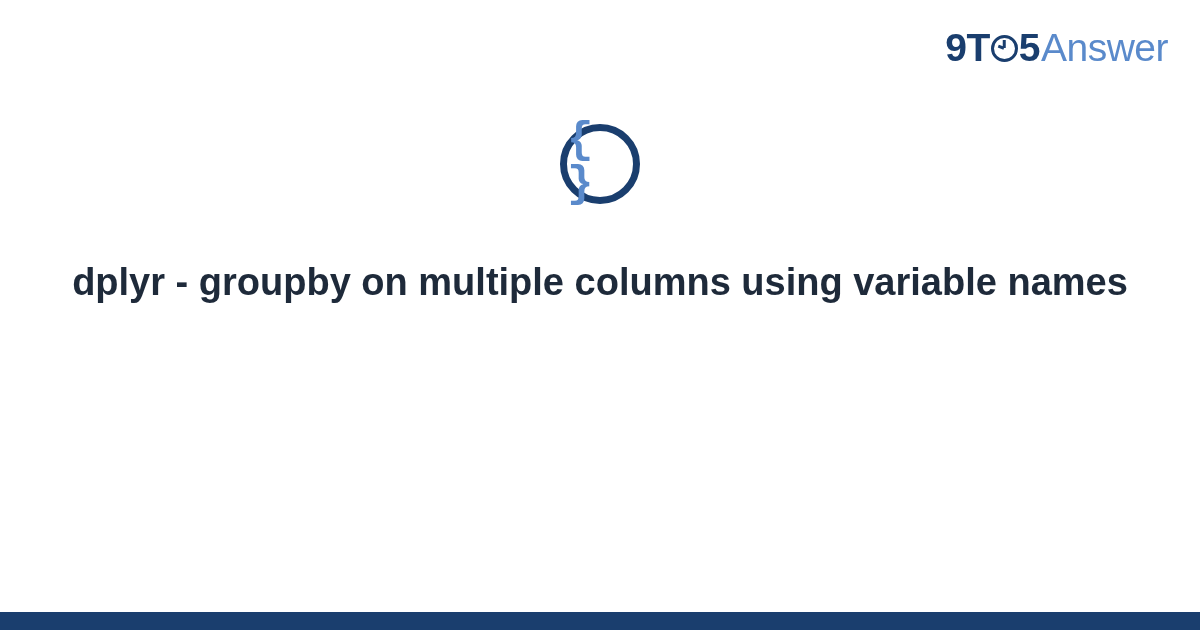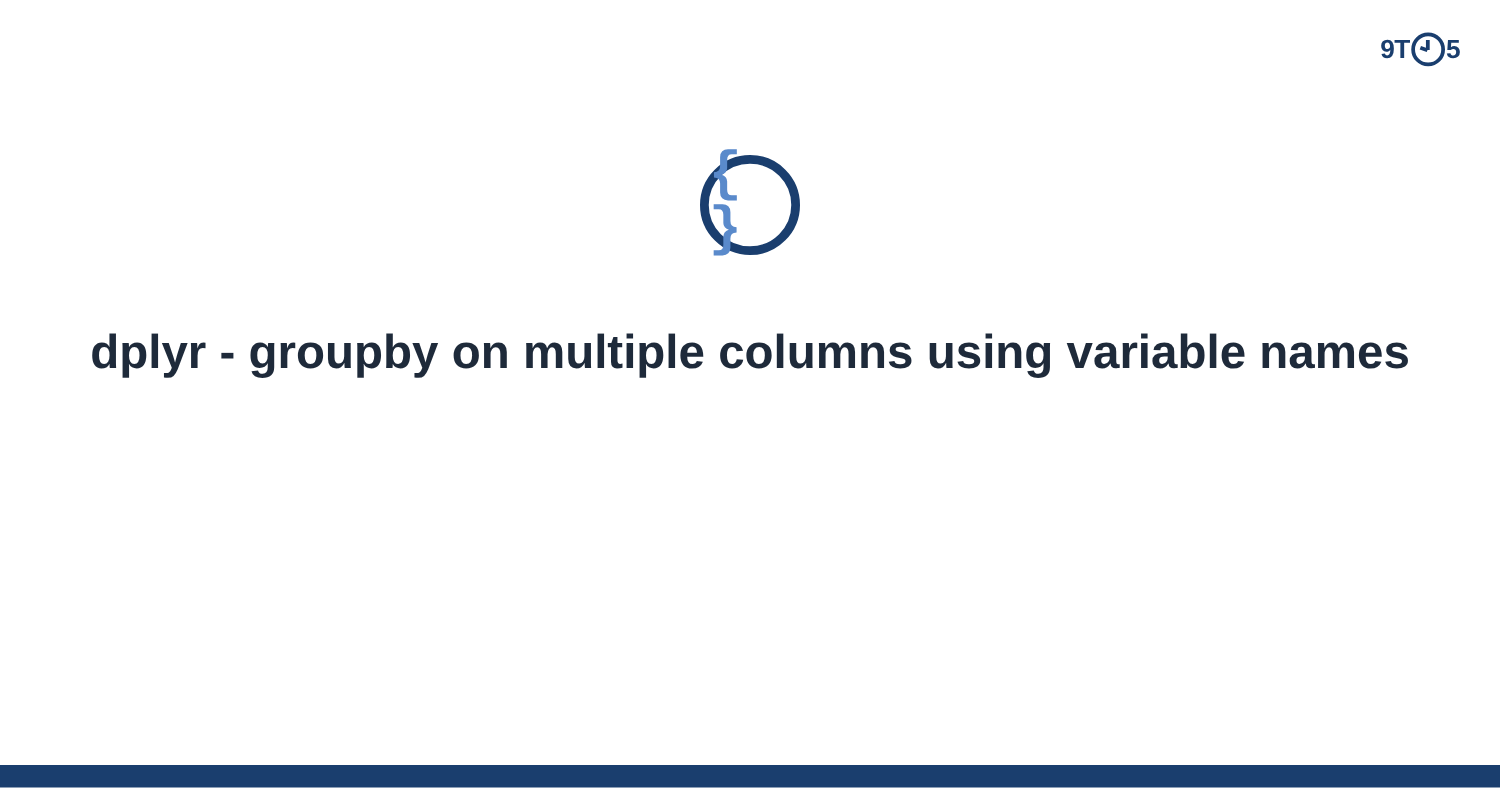--- a/index.html
+++ b/index.html
@@ -8,21 +8,21 @@
       height: 630px;
       background: #ffffff;
       font-family: -apple-system, BlinkMacSystemFont, "Segoe UI", Helvetica, Arial, sans-serif;
       position: relative;
       overflow: hidden;
     }
     .logo {
       position: absolute;
       top: 26px;
       right: 32px;
-      font-size: 21px;
+      font-size: 39px;
       font-weight: 500;
       letter-spacing: -0.5px;
       display: flex;
       align-items: center;
     }
     .logo-9t { color: #1a3e6e; font-weight: 600; }
     .logo-clock {
       display: inline-flex;
       width: 27px;
       height: 27px;
@@ -103,20 +103,21 @@
       background: #1a3e6e;
     }
   </style>
 </head>
 <body>
 
 <div class="logo">
   <span class="logo-9t">9T</span>
   <span class="logo-clock"></span>
   <span class="logo-5">5</span>
+  <span class="logo-answer">Answer</span>
 </div>
 
 <div class="center-icon">
   <div class="ring">
     <span class="brace">{ }</span>
   </div>
 </div>
 
 <h1 class="title">dplyr - groupby on multiple columns using variable names</h1>
 

